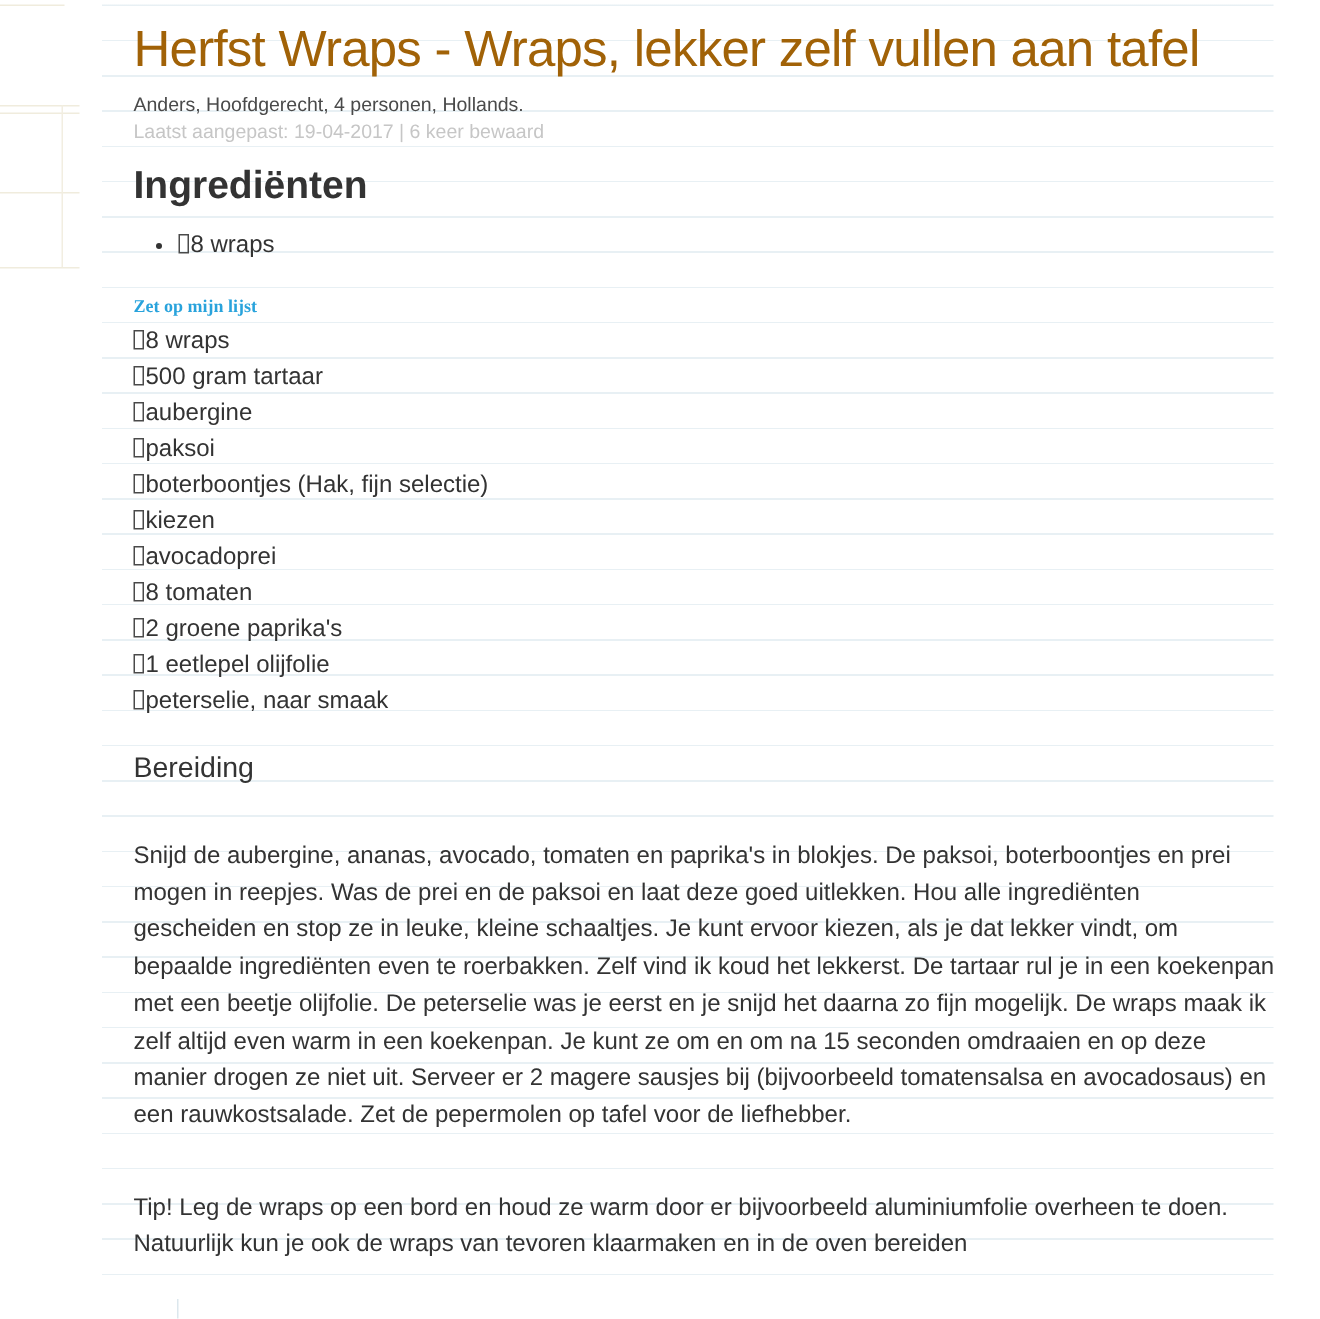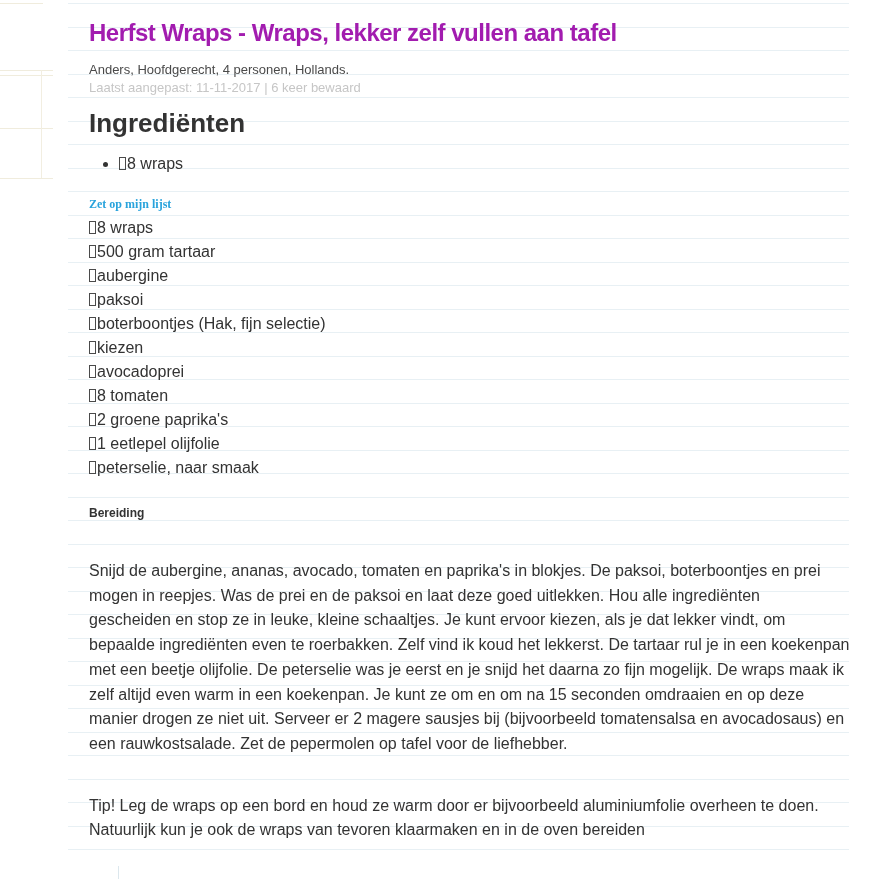--- a/index.html
+++ b/index.html
@@ -32,25 +32,25 @@
 
   .content {
     position: absolute;
     left: 89px;
     top: 0;
     width: 766px;
     z-index: 2;
   }
   h1.title {
     margin: 16px 0 0 0;
-    font-size: 24px;
+    font-size: 34px;
     line-height: 34px;
-    font-weight: 700;
+    font-weight: 400;
     letter-spacing: -0.5px;
-    color: #a21caf;
+    color: #a16207;
   }
   .meta {
     margin-top: 12px;
     font-size: 13px;
     line-height: 16px;
     color: #4a4a4a;
   }
   .meta-sub {
     margin-top: 2px;
     font-size: 13px;
@@ -96,23 +96,23 @@
     font-family: Liberation Serif, serif;
   }
   .prep-list { margin-top: 2px; }
   .prep-item {
     font-size: 16px;
     line-height: 24px;
     color: #333333;
   }
   .sub-label {
     margin-top: 24px;
-    font-size: 12px;
+    font-size: 19px;
     line-height: 18px;
-    font-weight: 700;
+    font-weight: 400;
     color: #333333;
   }
   p.body-text {
     margin: 37px 0 0 0;
     font-size: 16px;
     line-height: 24.7px;
     color: #333333;
     white-space: pre-line;
   }
 </style>
@@ -130,21 +130,21 @@
   <div class="sb-vline" style="left:41px; top:70px; height:108px;"></div>
 </div>
 
 <div class="bottom-tick"></div>
 
 <div class="content">
 
   <h1 class="title">Herfst Wraps - Wraps, lekker zelf vullen aan tafel</h1>
 
   <div class="meta">Anders, Hoofdgerecht, 4 personen, Hollands.</div>
-  <div class="meta-sub">Laatst aangepast: 11-11-2017 | 6 keer bewaard</div>
+  <div class="meta-sub">Laatst aangepast: 19-04-2017 | 6 keer bewaard</div>
 
   <h2 class="section">Ingrediënten</h2>
 
   <ul class="ingredient-list">
     <li><span class="glyph-box"></span><span>8 wraps</span></li>
   </ul>
 
   <a class="add-link">Zet op mijn lijst</a>
 
 

